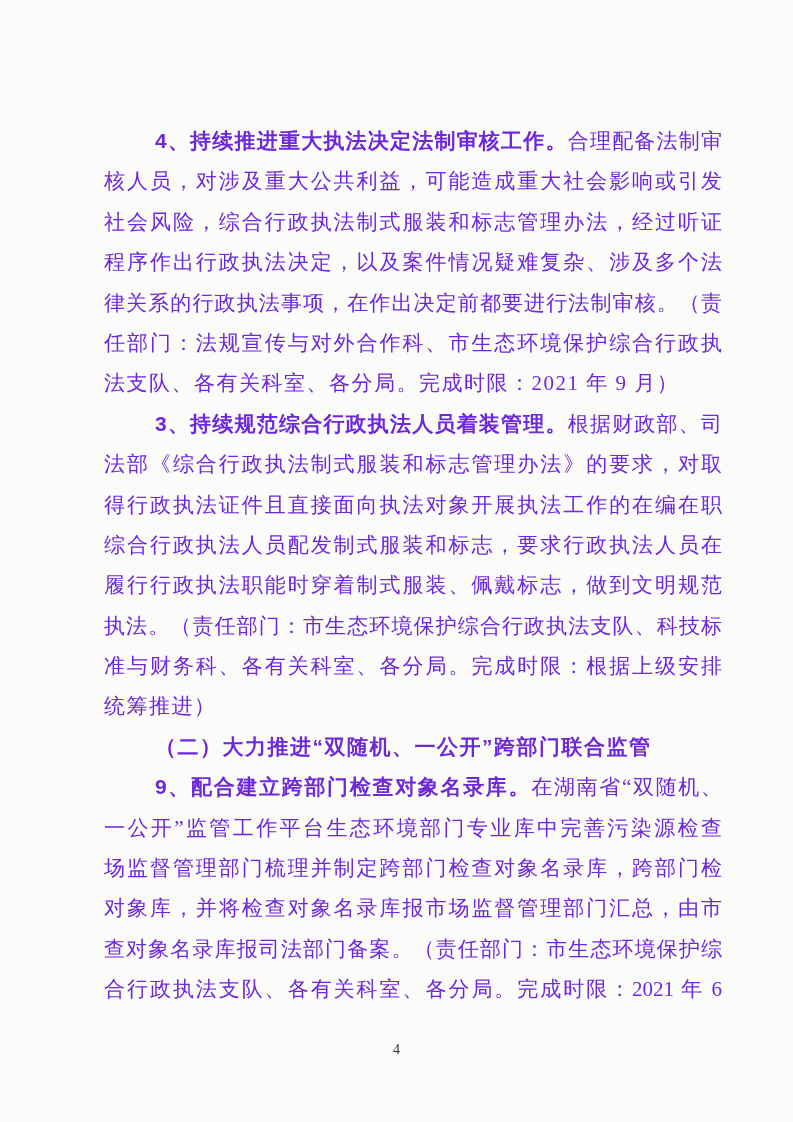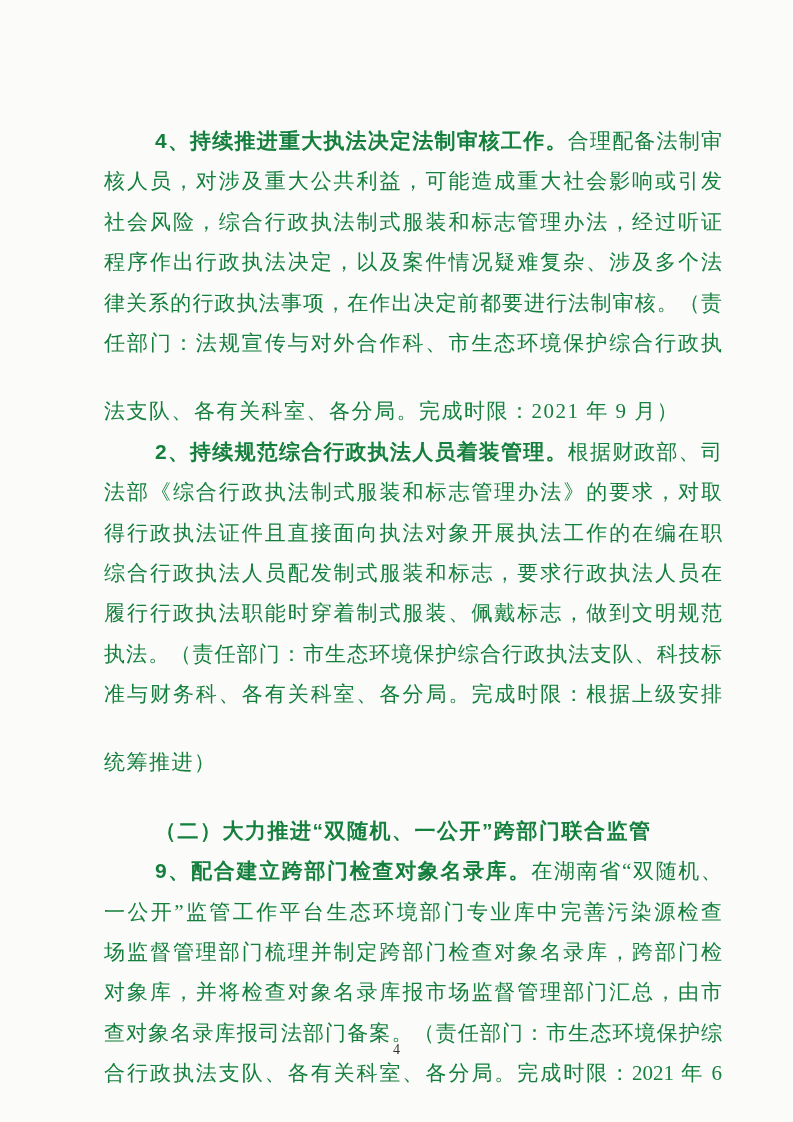--- a/index.html
+++ b/index.html
@@ -28,33 +28,32 @@
     width: 618px;
   }
   .paragraph {
     margin: 0;
     padding: 0;
   }
   .line {
     height: 40.4px;
     line-height: 40.4px;
     font-size: 21px;
-    color: #15803d;
+    color: #6d28d9;
     font-family: "Liberation Serif", "DejaVu Serif", serif;
     overflow: hidden;
     white-space: normal;
     text-align: left;
   }
   .line.just {
     text-align: justify;
     text-align-last: justify;
   }
   .line:not(.just) {
     letter-spacing: 1.5px;
-    margin-top: 28px;
   }
   .line.indent {
     text-indent: 51px;
   }
   .bold-seg {
     font-weight: 700;
     font-family: "Liberation Sans", "DejaVu Sans", sans-serif;
   }
   .reg-seg {
     font-weight: 400;
@@ -80,21 +79,21 @@
       <div class="paragraph">
         <div class="line indent just"><span class="bold-seg">4、持续推进重大执法决定法制审核工作。</span><span class="reg-seg">合理配备法制审</span></div>
         <div class="line just"><span class="bold-seg"></span><span class="reg-seg">核人员，对涉及重大公共利益，可能造成重大社会影响或引发</span></div>
         <div class="line just"><span class="bold-seg"></span><span class="reg-seg">社会风险，综合行政执法制式服装和标志管理办法，经过听证</span></div>
         <div class="line just"><span class="bold-seg"></span><span class="reg-seg">程序作出行政执法决定，以及案件情况疑难复杂、涉及多个法</span></div>
         <div class="line just"><span class="bold-seg"></span><span class="reg-seg">律关系的行政执法事项，在作出决定前都要进行法制审核。（责</span></div>
         <div class="line just"><span class="bold-seg"></span><span class="reg-seg">任部门：法规宣传与对外合作科、市生态环境保护综合行政执</span></div>
         <div class="line"><span class="bold-seg"></span><span class="reg-seg">法支队、各有关科室、各分局。完成时限：2021 年 9 月）</span></div>
       </div>
       <div class="paragraph">
-        <div class="line indent just"><span class="bold-seg">2、持续规范综合行政执法人员着装管理。</span><span class="reg-seg">根据财政部、司</span></div>
+        <div class="line indent just"><span class="bold-seg">3、持续规范综合行政执法人员着装管理。</span><span class="reg-seg">根据财政部、司</span></div>
         <div class="line just"><span class="bold-seg"></span><span class="reg-seg">法部《综合行政执法制式服装和标志管理办法》的要求，对取</span></div>
         <div class="line just"><span class="bold-seg"></span><span class="reg-seg">得行政执法证件且直接面向执法对象开展执法工作的在编在职</span></div>
         <div class="line just"><span class="bold-seg"></span><span class="reg-seg">综合行政执法人员配发制式服装和标志，要求行政执法人员在</span></div>
         <div class="line just"><span class="bold-seg"></span><span class="reg-seg">履行行政执法职能时穿着制式服装、佩戴标志，做到文明规范</span></div>
         <div class="line just"><span class="bold-seg"></span><span class="reg-seg">执法。（责任部门：市生态环境保护综合行政执法支队、科技标</span></div>
         <div class="line just"><span class="bold-seg"></span><span class="reg-seg">准与财务科、各有关科室、各分局。完成时限：根据上级安排</span></div>
         <div class="line"><span class="bold-seg"></span><span class="reg-seg">统筹推进）</span></div>
       </div>
       <div class="paragraph">
         <div class="line indent"><span class="bold-seg">（二）大力推进“双随机、一公开”跨部门联合监管</span><span class="reg-seg"></span></div>

